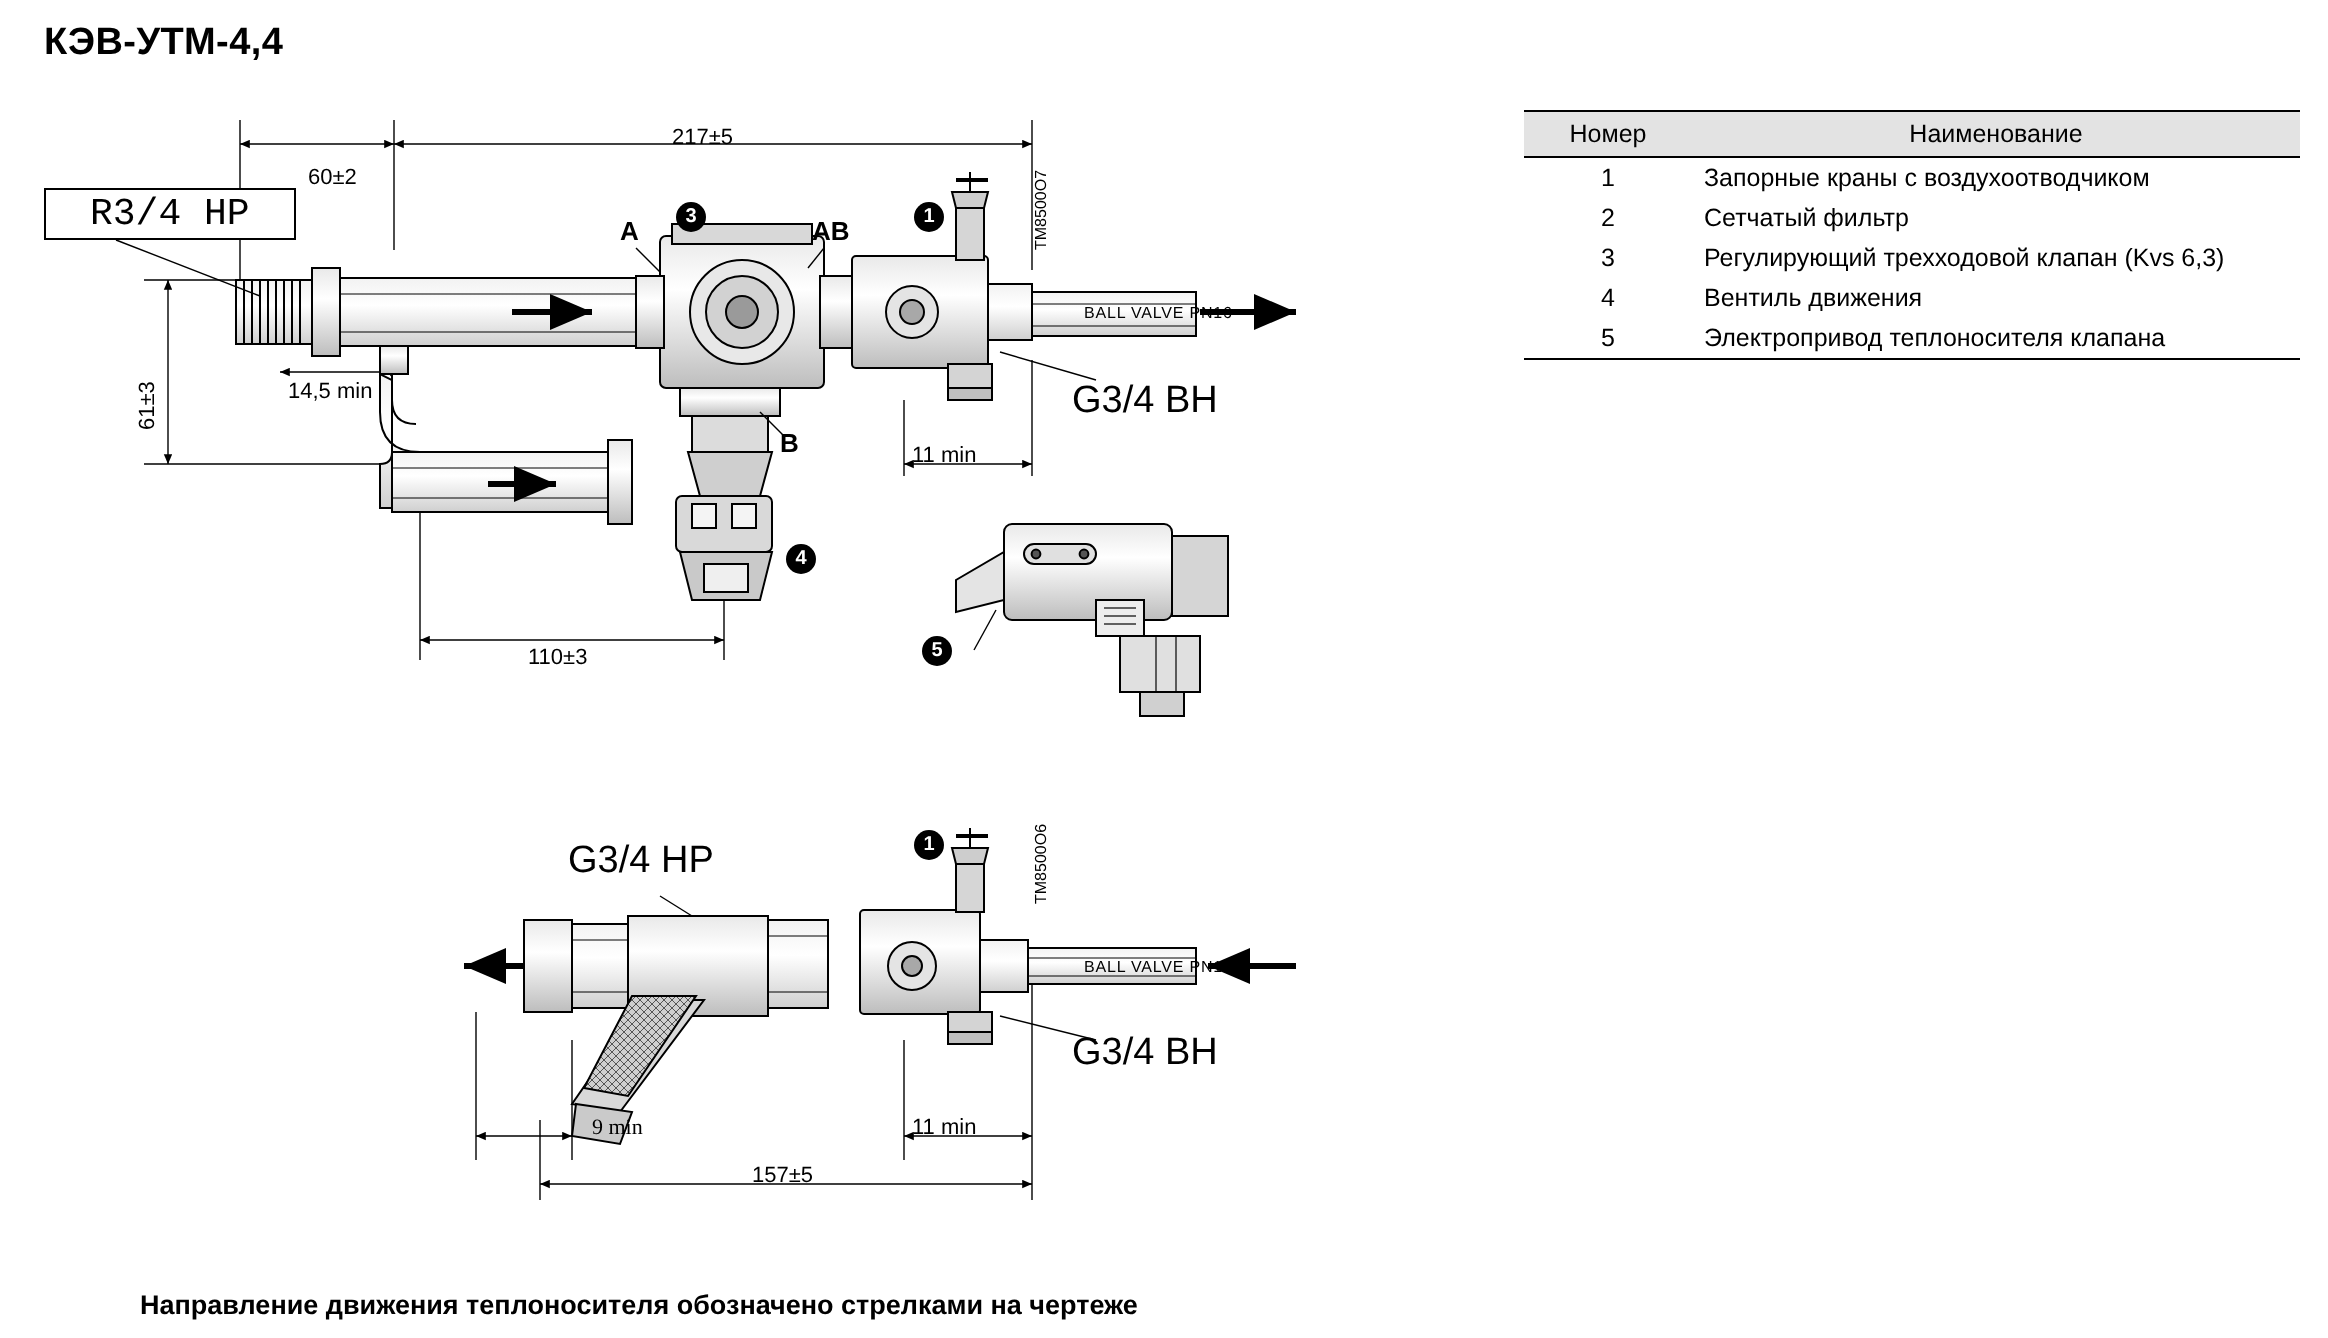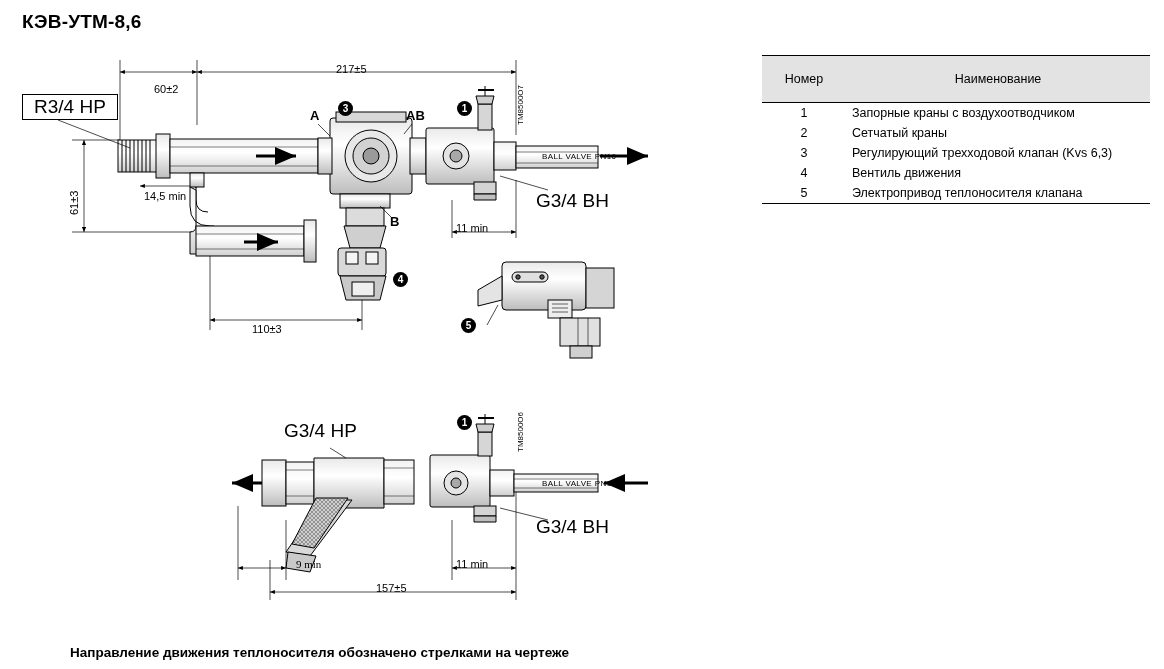--- a/index.html
+++ b/index.html
@@ -28,21 +28,21 @@
     position: absolute;
     left: 762px;
     top: 55px;
     width: 388px;
     border-collapse: collapse;
     font-size: 12.5px;
   }
   .parts-table th {
     background: #e3e3e3;
     font-weight: normal;
-    padding: 16px 6px;
+    padding: 4px 6px;
     border-top: 1px solid #000;
     border-bottom: 1px solid #000;
     text-align: center;
   }
   .parts-table th.col-num { width: 72px; }
   .parts-table td {
     padding: 3px 6px;
     vertical-align: top;
   }
   .parts-table td.col-num { text-align: center; width: 72px; }
@@ -65,22 +65,23 @@
   }
   
   .lbl {
     position: absolute;
     font-size: 19px;
     font-family: "Liberation Sans", sans-serif;
     white-space: nowrap;
   }
   .lbl.box {
     border: 1px solid #000;
-    padding: 1px 11px;
+    padding: 1px 22px;
     background: #fff;
+    font-family: Liberation Mono, monospace;
   }
   .dim {
     position: absolute;
     font-size: 11px;
     white-space: nowrap;
   }
   .tiny {
     position: absolute;
     font-size: 8px;
     white-space: nowrap;
@@ -115,37 +116,37 @@
   }
   .mark {
     position: absolute;
     font-size: 13px;
     font-weight: bold;
   }
 </style>
 </head>
 <body>
 
-<div class="page-title">КЭВ-УТМ-8,6</div>
+<div class="page-title">КЭВ-УТМ-4,4</div>
 
 <table class="parts-table">
   <thead>
     <tr>
       <th class="col-num">Номер</th>
       <th>Наименование</th>
     </tr>
   </thead>
   <tbody>
     <tr>
       <td class="col-num">1</td>
       <td>Запорные краны с воздухоотводчиком</td>
     </tr>
     <tr>
       <td class="col-num">2</td>
-      <td>Сетчатый краны</td>
+      <td>Сетчатый фильтр</td>
     </tr>
     <tr>
       <td class="col-num">3</td>
       <td>Регулирующий трехходовой клапан (Kvs 6,3)</td>
     </tr>
     <tr>
       <td class="col-num">4</td>
       <td>Вентиль движения</td>
     </tr>
     <tr class="last-row">
@@ -359,21 +360,21 @@
 
 <div class="lbl box" style="left:22px; top:94px;">R3/4 HP</div>
 <div class="lbl" style="left:536px; top:190px;">G3/4 BH</div>
 <div class="tiny" style="left:524px; top:152px;">BALL VALVE PN16</div>
 <div class="vtiny" style="left:516px; top:125px;">TM8500O7</div>
 
 <div class="dim" style="left:154px; top:63px;margin-top:20px;">60±2</div>
 <div class="dim" style="left:336px; top:63px;">217±5</div>
 <div class="vdim" style="left:68px; top:215px;">61±3</div>
 <div class="dim" style="left:144px; top:190px;">14,5 min</div>
-<div class="dim" style="left:252px; top:323px;">110±3</div>
+<div class="dim" style="left:264px; top:323px;">110±3</div>
 <div class="dim" style="left:456px; top:222px;">11 min</div>
 
 <div class="mark" style="left:310px; top:108px;">A</div>
 <div class="mark" style="left:406px; top:108px;">AB</div>
 <div class="mark" style="left:390px; top:214px;">B</div>
 
 <div class="bubble" style="left:338px; top:101px;">3</div>
 <div class="bubble" style="left:457px; top:101px;">1</div>
 <div class="bubble" style="left:393px; top:272px;">4</div>
 <div class="bubble" style="left:461px; top:318px;">5</div>

